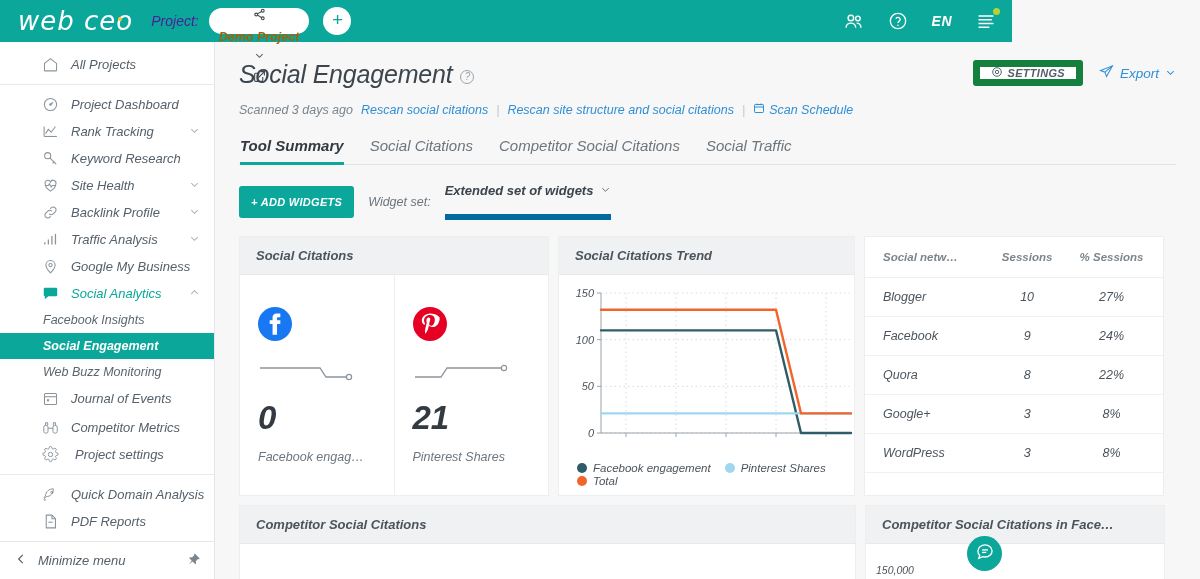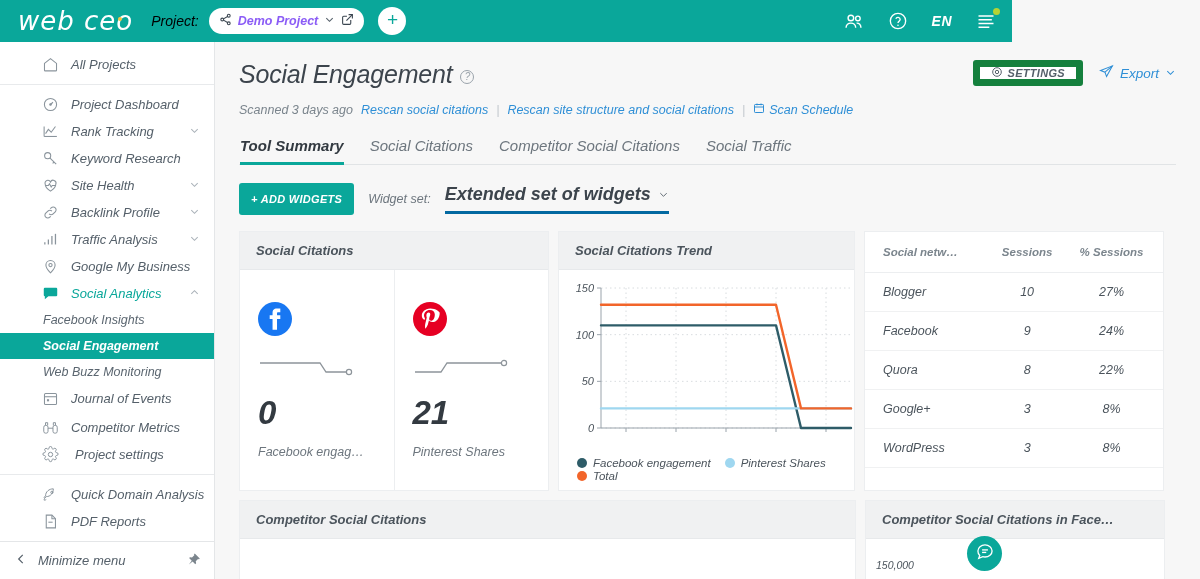--- a/index.html
+++ b/index.html
@@ -16,25 +16,25 @@
   .header {
     height: 42px; background: #0aa79a;
     display: flex; align-items: center;
     padding: 0 16px 0 18px;
     position: relative; z-index: 20;
   }
   .logo { color: #fff; font-size: 26px; letter-spacing: 1px; font-weight: 300;
           font-family: "DejaVu Sans", sans-serif; display:flex; align-items:baseline; }
   .logo .dot { width:4px; height:4px; background:#f5c542; border-radius:50%;
                display:inline-block; position:relative; left:-15px; top:-9px; }
-  .proj-label { color:#000000; font-size:14px; margin-left:14px; }
+  .proj-label { color:#4c1d95; font-size:14px; margin-left:14px; }
   .proj-chip {
     margin-left: 10px; background:#fff; border-radius:16px; height:26px;
     display:flex; align-items:center; padding:0 10px; gap:6px;
-    font-size:12.5px; color:#8b5cf6; white-space:nowrap;
+    font-size:12.5px; color:#a16207; white-space:nowrap;flex-direction:column;
   }
   .proj-chip .cname { font-weight:600; font-size:12.5px; }
   .plus-btn {
     margin-left:14px; width:28px; height:28px; border-radius:50%;
     background:#fff; color:#0aa79a; font-size:19px; line-height:26px;
     text-align:center; font-weight:400;
   }
   .hdr-right { margin-left:auto; display:flex; align-items:center; gap:24px; }
   .hdr-right .hicon { color:#fff; display:flex; align-items:center; }
   .lang { color:#fff; font-size:14px; font-weight:600; letter-spacing:.5px; }
@@ -101,22 +101,22 @@
   .tab.active:after { content:""; position:absolute; left:0; right:0; bottom:-1px;
                       height:3px; background:#0aa79a; }
 
   .toolbar { display:flex; align-items:center; gap:14px; padding:18px 24px 0 24px; }
   .btn-add {
     background:#0aa79a; color:#fff; border-radius:3px; height:27px;
     display:flex; align-items:center; padding:16px 12px;
     font-size:11px; font-weight:700; letter-spacing:.3px;
   }
   .wset-label { font-size:12.5px; color:#6d767e; }
-  .wset-val { font-size:18px; color:#3c444c; font-weight:600;
-              border-bottom:3px solid #0369a1; padding-bottom:6px;
+  .wset-val { font-size:13px; color:#3c444c; font-weight:600;
+              border-bottom:6px solid #0369a1; padding-bottom:16px;
               display:flex; align-items:center; gap:7px; }
 
   
   .grid { padding:16px 24px 0 24px; display:flex; gap:9px; flex-wrap:wrap; }
   .card { background:#fff; border:1px solid #eceef0; }
   .card-head { height:38px; background:#f0f1f2; border-bottom:1px solid #e7e9eb;
                display:flex; align-items:center; padding:0 16px;
                font-size:13px; color:#4b545c; font-weight:600; }
   .card-body { padding:0; }
 

